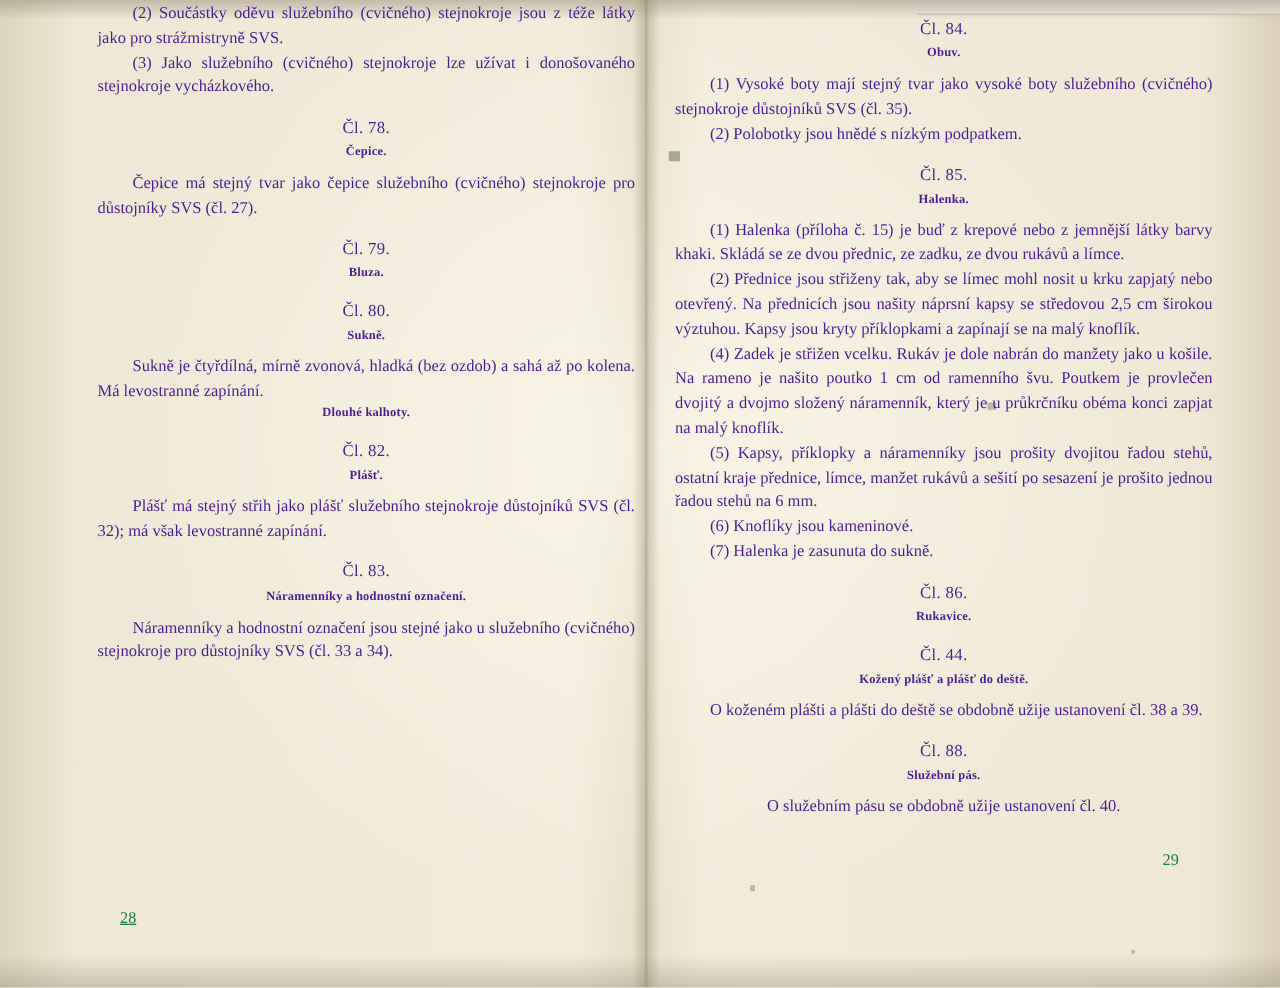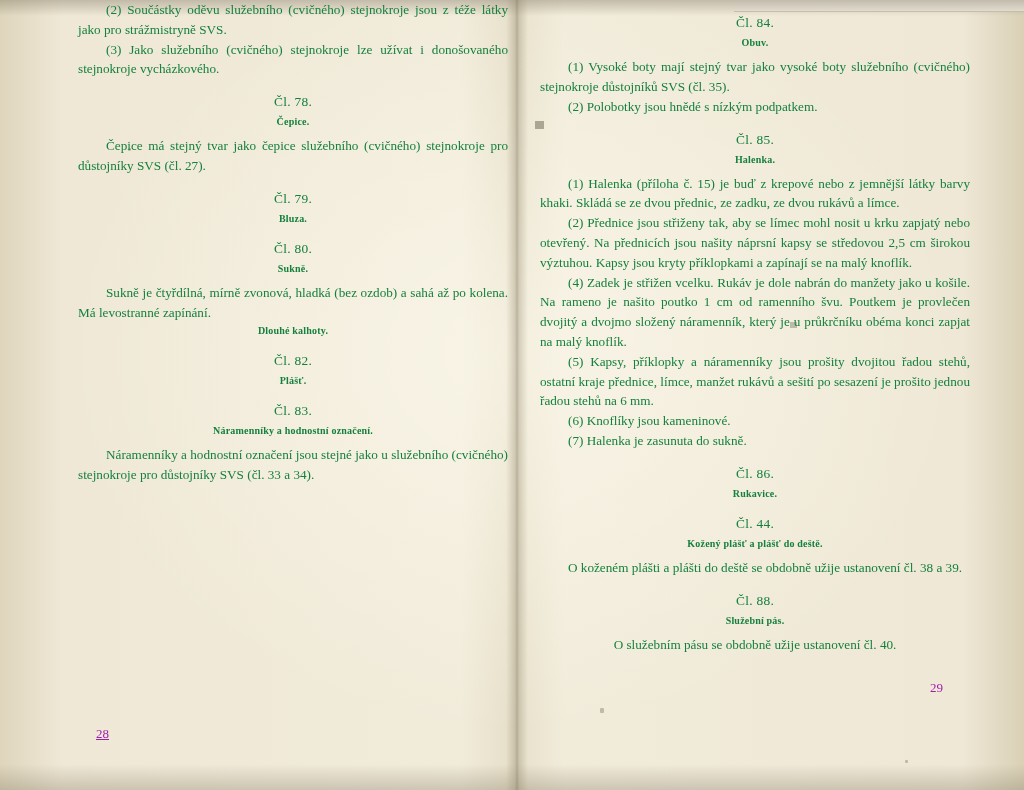--- a/index.html
+++ b/index.html
@@ -45,21 +45,21 @@
   .bottom-shadow {
     position: absolute;
     left: 0; bottom: 0; width: 1024px; height: 26px;
     background: linear-gradient(0deg, rgba(120,110,88,0.30), rgba(120,110,88,0) 100%);
   }
 
   .page {
     position: absolute;
     top: 0;
     width: 430px;
-    color: #15803d;
+    color: #4c1d95;
   }
   .page-left  { left: 78px; }
   .page-right { left: 540px; }
 
   .col {
     font-size: 13.2px;
     line-height: 1.5;
     text-align: justify;
   }
   p {
@@ -82,21 +82,21 @@
     font-weight: bold;
     font-size: 10px;
     margin-bottom: 7px;
     letter-spacing: 0.2px;
   }
   .para { margin-bottom: 0; }
 
   .folio {
     position: absolute;
     font-size: 13px;
-    color: #a21caf;
+    color: #15803d;
   }
   .folio-left { left: 96px; top: 726px; text-decoration: underline; }
   .folio-right { left: 930px; top: 680px; }
 
   .speck {
     position: absolute;
     background: #8f8a72;
     opacity: 0.5;
     border-radius: 1px;
   }
@@ -129,20 +129,21 @@
       <p class="arttitle">Čepice.</p>
       <p class="para">Čepice má stejný tvar jako čepice služebního (cvičného) stejnokroje pro důstojníky SVS (čl. 27).</p>
       <p class="artnum">Čl. 79.</p>
       <p class="arttitle">Bluza.</p>
       <p class="artnum">Čl. 80.</p>
       <p class="arttitle">Sukně.</p>
       <p class="para">Sukně je čtyřdílná, mírně zvonová, hladká (bez ozdob) a sahá až po kolena. Má levostranné zapínání.</p>
       <p class="arttitle">Dlouhé kalhoty.</p>
       <p class="artnum">Čl. 82.</p>
       <p class="arttitle">Plášť.</p>
+      <p class="para">Plášť má stejný střih jako plášť služebního stejnokroje důstojníků SVS (čl. 32); má však levostranné zapínání.</p>
       <p class="artnum">Čl. 83.</p>
       <p class="arttitle">Náramenníky a hodnostní označení.</p>
       <p class="para">Náramenníky a hodnostní označení jsou stejné jako u služebního (cvičného) stejnokroje pro důstojníky SVS (čl. 33 a 34).</p>
     </div>
 </div>
 
 <div class="page page-right">
   <div class="col" id="right-col">
       <p class="artnum">Čl. 84.</p>
       <p class="arttitle">Obuv.</p>

